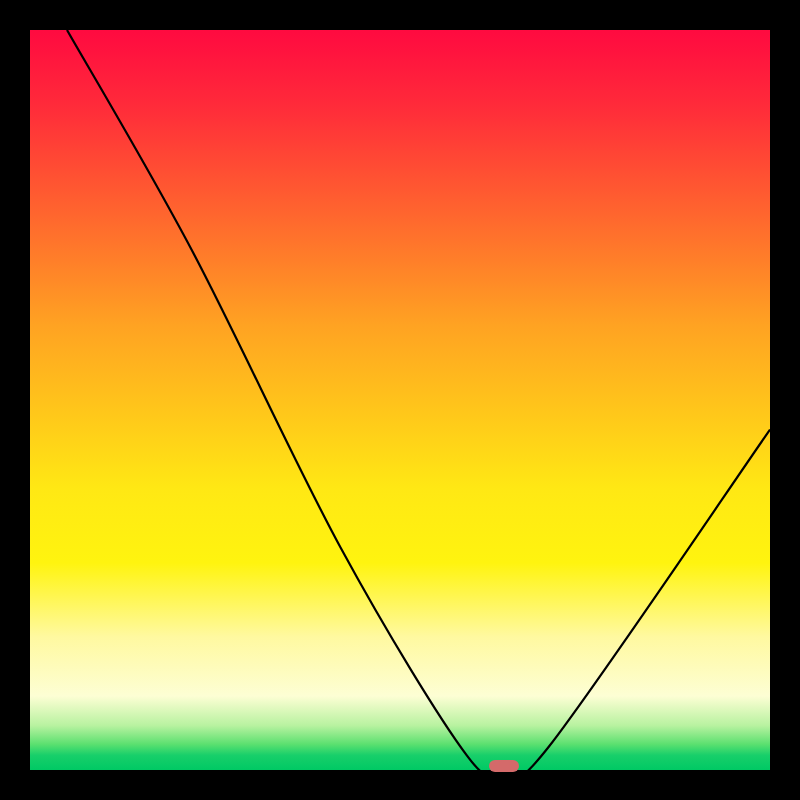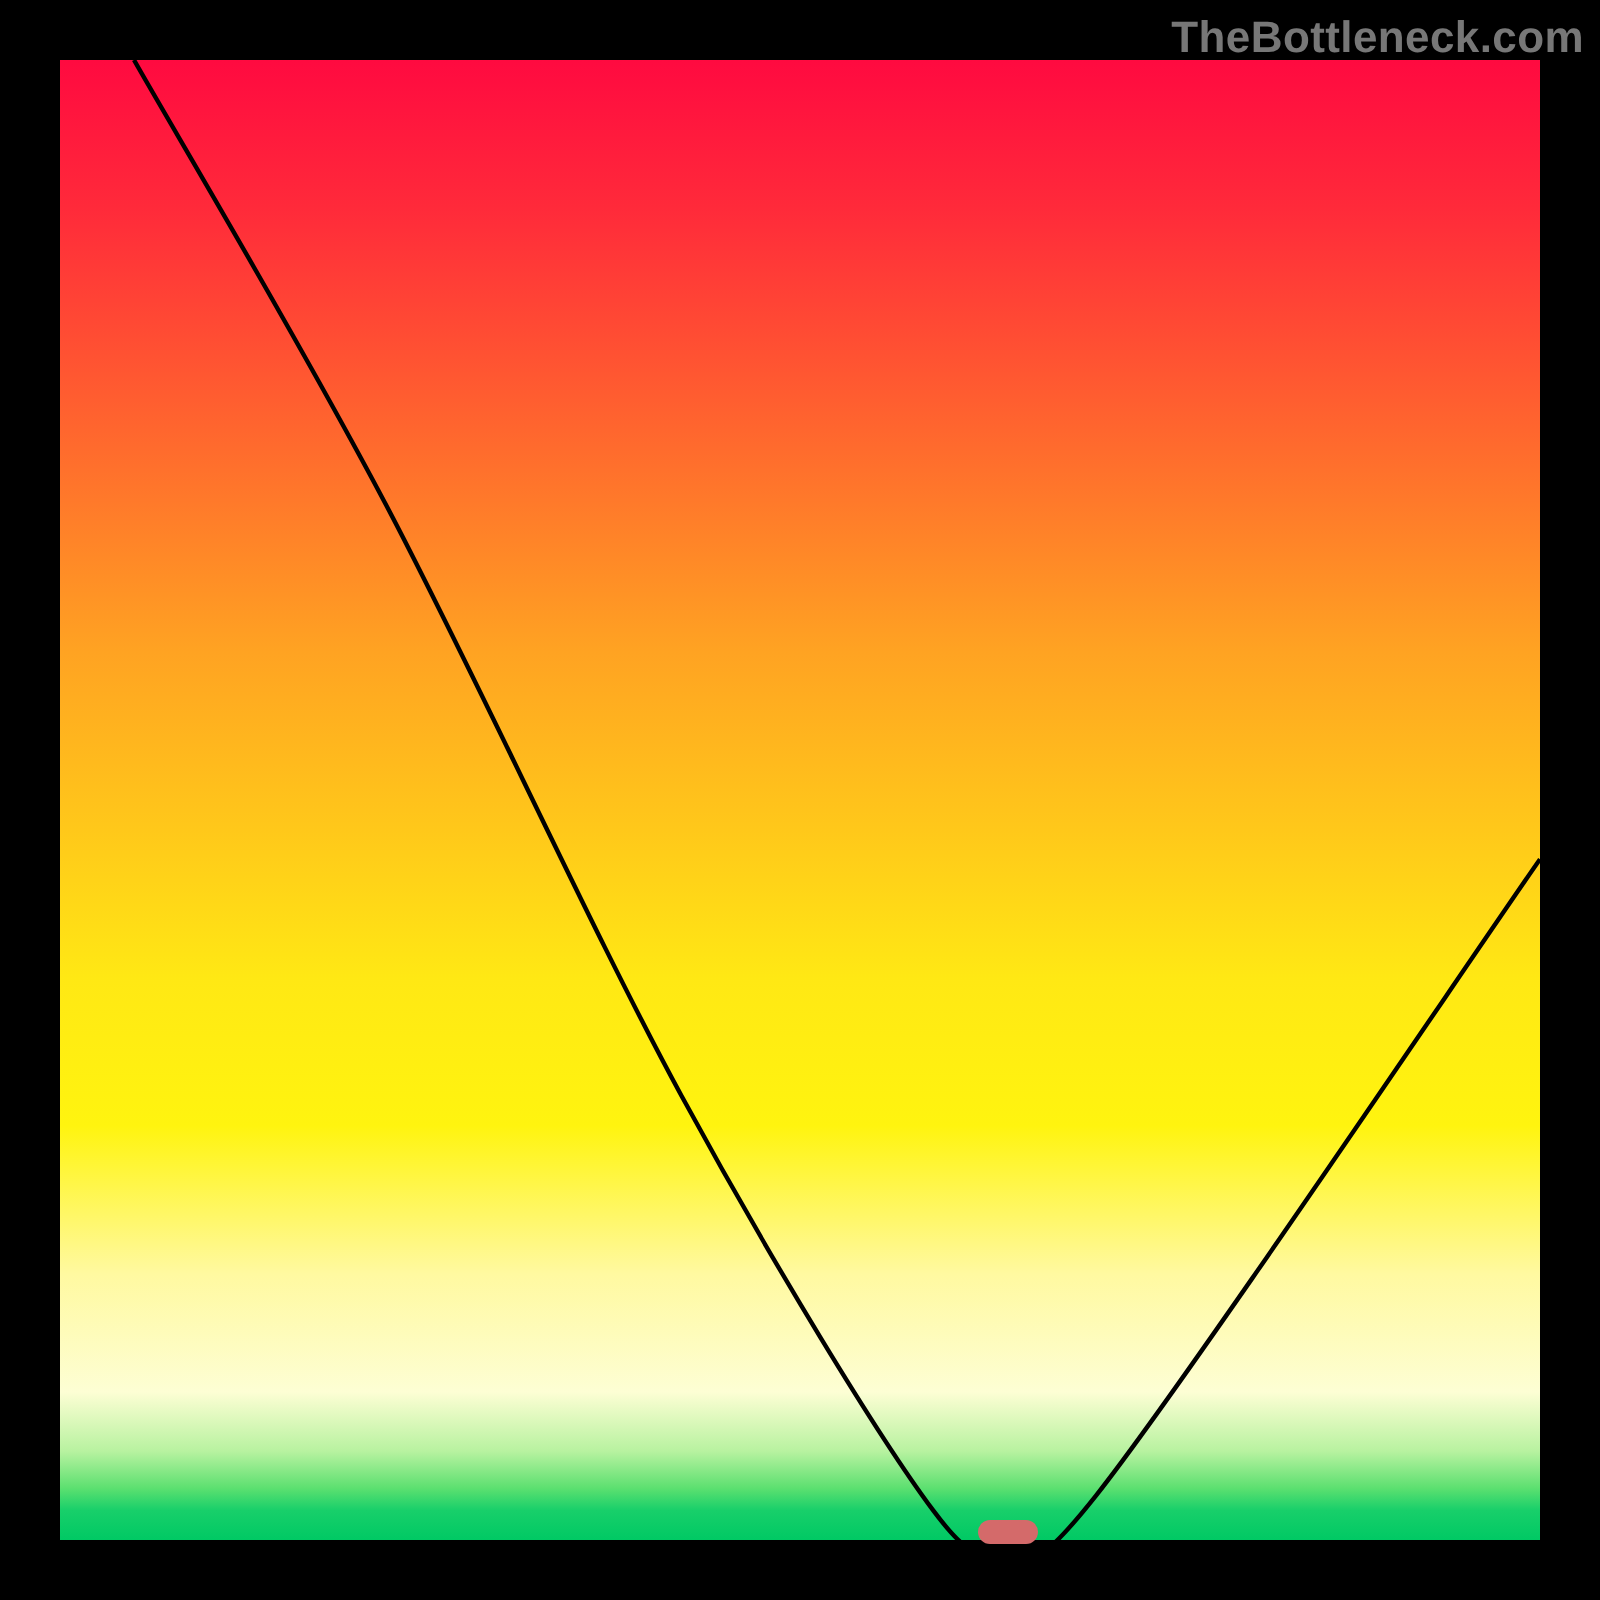--- a/index.html
+++ b/index.html
@@ -22,20 +22,19 @@
     #00c964 100%);
 }
 .curve{position:absolute;top:0;left:0;width:740px;height:740px}
 .marker{position:absolute;width:30px;height:12px;border-radius:6px;background:#d46a6a;left:458px;top:726px}
 .watermark{position:absolute;top:6px;right:8px;font:600 22px Arial,Helvetica,sans-serif;color:#777;letter-spacing:0.2px}
 </style>
 </head>
 <body>
 
 <div class="frame">
-  <div class="watermark">TheBottleneck.com</div>
   <div class="plot">
     <svg class="curve" viewBox="0 0 740 740" preserveAspectRatio="none">
       <path d="M37,0 C57.96666666666667,37 117.16666666666669,135.66666666666669 162.8,222 C208.43333333333334,308.3333333333333 265.1666666666667,434.1333333333333 310.8,518 C356.43333333333334,601.8666666666667 409.46666666666664,688.8166666666667 436.59999999999997,725.2 C463.7333333333333,761.5833333333334 460.03333333333336,737.5333333333333 473.6,736.3 C487.1666666666667,735.0666666666666 473.6,773.9166666666666 518,717.8 C562.4,661.6833333333333 703,452.6333333333333 740,399.59999999999997" fill="none" stroke="#000" stroke-width="2.2"></path>
     </svg>
     <div class="marker" style="left: 458.6px; top: 730.3px;"></div>
   </div>
 </div>
 
 </body></html>

